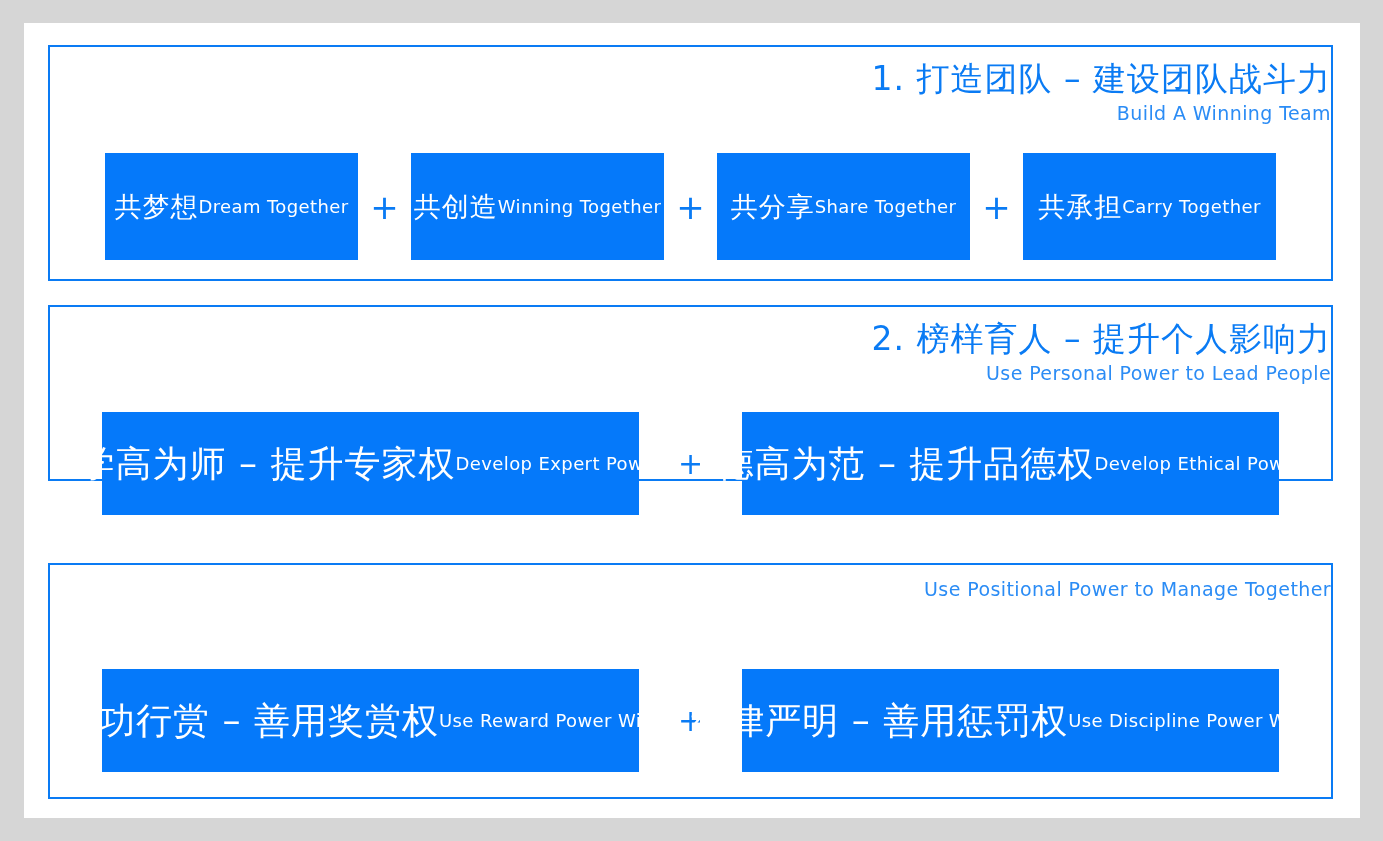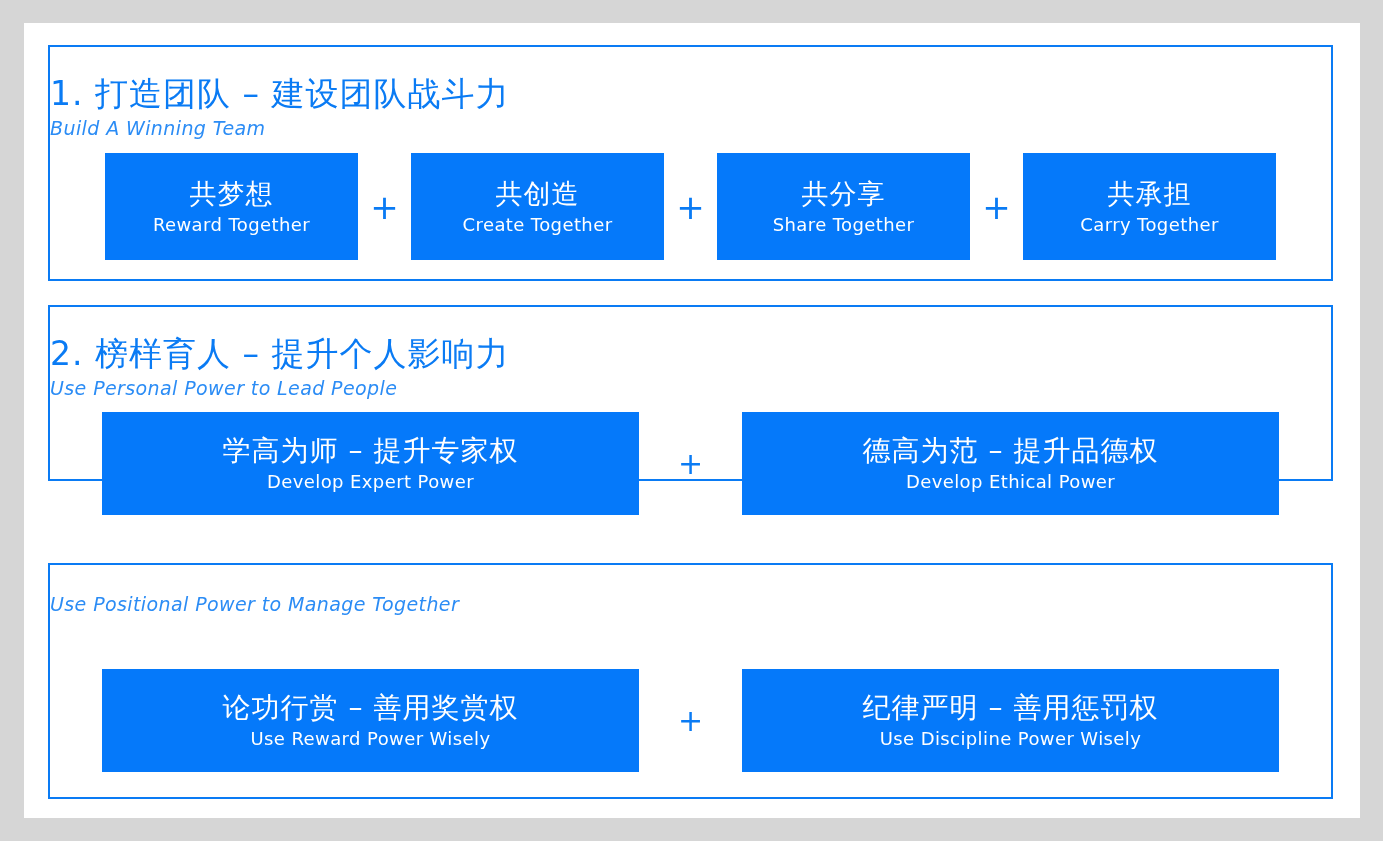--- a/index.html
+++ b/index.html
@@ -32,57 +32,56 @@
     border: 2px solid #0a7bf4;
     box-sizing: border-box;
     background: #ffffff;
   }
   #panel-1 { top: 22px;  height: 236px; }
   #panel-2 { top: 282px; height: 176px; }
   #panel-3 { top: 540px; height: 236px; }
 
   
   .panel-header {
-    text-align: left;
-    padding-top: 26px;
+    text-align: right;
+    padding-top: 11px;
   }
   .panel-title-cn {
     color: #0a7bf4;
     font-size: 33px;
     line-height: 42px;
     letter-spacing: 1px;
     white-space: nowrap;
   }
   .panel-title-en {
     color: #2b8cf5;
     font-size: 19px;
     line-height: 26px;
     letter-spacing: 0.4px;
     white-space: nowrap;
-    font-style: italic;
   }
 
   
   .box-row {
     position: absolute;
     left: 0;
     right: 0;
     display: flex;
     align-items: center;
     justify-content: center;
   }
   #row-1 { top: 106px; }
   #row-2 { top: 105px; }
   #row-3 { top: 104px; }
 
   .box {
     background: #0579fa;
     color: #ffffff;
     display: flex;
-    flex-direction: column;
+    flex-direction: row;
     align-items: center;
     justify-content: center;
     box-sizing: border-box;
     text-align: center;
   }
   .box-cn {
     font-size: 27px;
     line-height: 36px;
     letter-spacing: 1px;
     white-space: nowrap;
@@ -97,21 +96,21 @@
   
   #row-1 .box {
     width: 253px;
     height: 107px;
   }
   
   #row-2 .box, #row-3 .box {
     width: 537px;
     height: 103px;
   }
-  #row-2 .box-cn, #row-3 .box-cn { font-size: 28px; }
+  #row-2 .box-cn, #row-3 .box-cn { font-size: 36px; }
 
   
   .plus {
     color: #0a7bf4;
     font-size: 34px;
     line-height: 1;
     font-weight: 500;
     display: flex;
     align-items: center;
     justify-content: center;
@@ -125,26 +124,26 @@
 <div id="slide">
 
   <div class="panel" id="panel-1">
     <div class="panel-header">
       <div class="panel-title-cn">1. 打造团队 – 建设团队战斗力</div>
       <div class="panel-title-en">Build A Winning Team</div>
     </div>
     <div class="box-row" id="row-1">
       <div class="box">
         <div class="box-cn">共梦想</div>
-        <div class="box-en">Reward Together</div>
+        <div class="box-en">Dream Together</div>
       </div>
       <div class="plus">+</div>
       <div class="box">
         <div class="box-cn">共创造</div>
-        <div class="box-en">Create Together</div>
+        <div class="box-en">Winning Together</div>
       </div>
       <div class="plus">+</div>
       <div class="box">
         <div class="box-cn">共分享</div>
         <div class="box-en">Share Together</div>
       </div>
       <div class="plus">+</div>
       <div class="box">
         <div class="box-cn">共承担</div>
         <div class="box-en">Carry Together</div>

